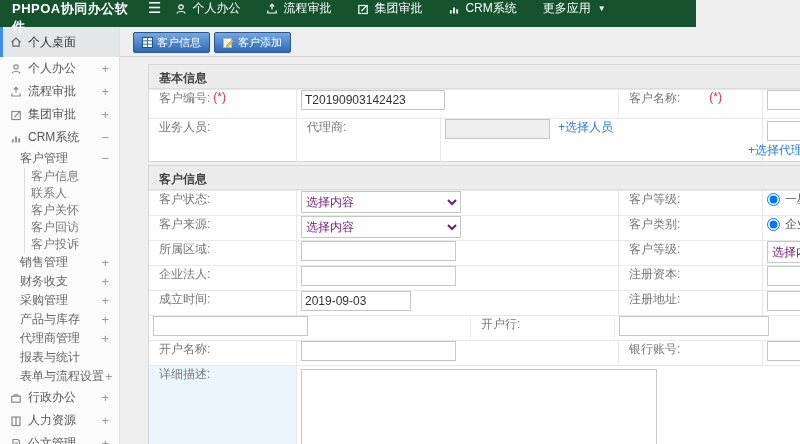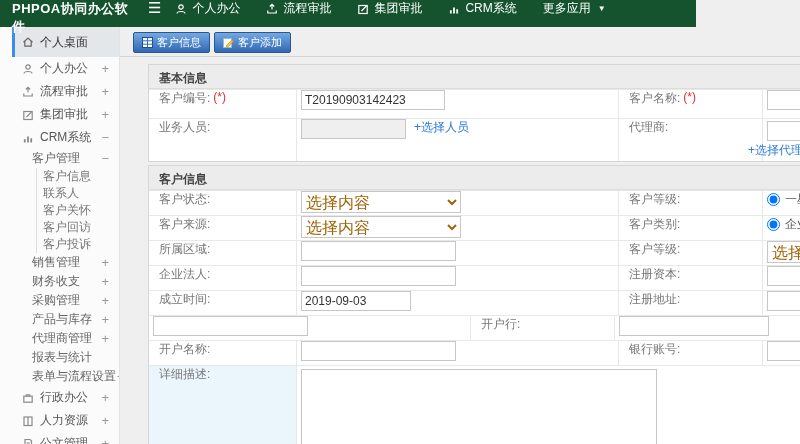--- a/index.html
+++ b/index.html
@@ -11,21 +11,21 @@
             background:#14532d; display:flex; align-items:flex-start; color:#fff; z-index:5; }
   .logo { width:130px; padding-left:12px; font-size:13px; font-weight:bold; letter-spacing:.5px; }
   .hamburger { font-size:15px; margin:0 14px 0 18px; cursor:pointer; line-height:1; }
   .topnav { display:flex; align-items:center; gap:26px; }
   .navitem { display:flex; align-items:center; gap:5px; font-size:12px; cursor:pointer; }
   .navitem svg { display:block; }
   .caret { font-size:8px; margin-left:2px; }
 
   
   .sidebar { position:absolute; top:27px; left:0; width:120px; height:417px;
-             background:#fbfbfb; border-right:1px solid #e2e2e2; overflow:hidden; font-size:12px; color:#555;padding-left:12px; }
+             background:#fbfbfb; border-right:1px solid #e2e2e2; overflow:hidden; font-size:12px; color:#555; }
   .sitem { display:flex; align-items:center; cursor:pointer; }
   .sitem .slabel { white-space:nowrap; }
   .ssuffix { margin-left:auto; padding-right:10px; color:#999; font-size:13px; }
   .ssuffix.inline { margin-left:1px; padding-right:0; }
   .lvl1 { height:23px; padding-left:10px; gap:6px; color:#555; }
   .lvl1.active { height:30px; background:#e4e7ea; border-left:3px solid #3d8ceb; padding-left:7px; color:#333; }
   .lvl2 { height:19px; padding-left:20px; color:#666; }
   .lvl3 { height:17px; margin-left:24px; border-left:1px solid #ddd; padding-left:6px; color:#777; }
   .sicon { width:12px; height:12px; color:#8a8a8a; flex:0 0 12px; }
   .lvl1.active .sicon { color:#666; }
@@ -42,27 +42,27 @@
   .form-table { background:#fff; border:1px solid #d6d6d6; width:1010px; }
   .form-table + .form-table { margin-top:3px; }
   .fsection { background:#ececec; border-bottom:1px solid #dcdcdc; font-size:12px; font-weight:bold;
               color:#444; padding:5px 10px; height:24px; }
   .frow { display:flex; border-top:1px solid #e8e8e8; min-height:25px; align-items:stretch; }
   .frow.tall { min-height:29px; }
   .frow:first-of-type { border-top:none; }
   .fcell { display:flex; align-items:flex-start; font-size:12px; color:#777; }
   .lbl1 { width:148px; padding-left:10px; border-right:1px solid #e8e8e8; }
   .fld1 { width:322px; border-right:1px solid #e8e8e8; padding-left:4px; gap:8px; }
-  .lbl2 { width:144px; padding-left:10px; border-right:1px solid #e8e8e8; }
+  .lbl2 { width:144px; padding-left:10px; border-right:1px solid #e8e8e8;gap:26px; }
   .fld2 { flex:1; padding-left:4px; }
   .req { color:#e03131; margin-left:3px; }
   .inp { height:20px; border:1px solid #c6c6c6; font-size:12px; padding:0 3px; color:#333; background:#fff; }
   .inp.ro { background:#efefef; }
   .w128{width:144px}.w105{width:105px}.w155{width:155px}.w110{width:110px}.w150{width:150px}
-  .sel { height:22px; width:160px; border:1px solid #c6c6c6; font-size:16px; color:#a16207; background:#fff; }
+  .sel { height:22px; width:160px; border:1px solid #c6c6c6; font-size:12px; color:#701a75; background:#fff; }
   a.flink { color:#2a7cd5; text-decoration:none; font-size:12px; cursor:pointer; white-space:nowrap; }
   .stack { display:flex; flex-direction:column; align-items:flex-start; padding:2px 0; }
   .stack a.flink { margin-left:-19px; margin-top:1px; }
   .radios { display:flex; align-items:center; gap:3px; white-space:nowrap; color:#555; }
   .radios input { margin:0 2px 0 0; }
   .frow.desc { height:115px; }
   .frow.desc .lbl1 { background:#eaf5fc; }
   .frow.desc .fld1 { width:860px; border-right:none; align-items:flex-start; padding-top:3px; }
   textarea.dsc { width:356px; height:83px; border:1px solid #c6c6c6; resize:none; font-size:12px; font-family:inherit; }
 </style>
@@ -281,26 +281,26 @@
         </div>
         <div class="fcell fld2">
           <input class="inp w150" style="">
         </div>
       </div>
 
       <div class="frow tall">
         <div class="fcell lbl1">
           <span>业务人员:</span>
         </div>
+        <div class="fcell lbl2">
+          <span>代理商:</span>
+        </div>
         <div class="fcell fld1">
           <input class="inp ro w105" readonly="" style="">
           <a class="flink">+选择人员</a>
-        </div>
-        <div class="fcell lbl2">
-          <span>代理商:</span>
         </div>
         <div class="fcell fld2">
           <span class="stack">
             <input class="inp w150" style="">
             <a class="flink">+选择代理商</a>
           </span>
         </div>
       </div>
     </section>
 

